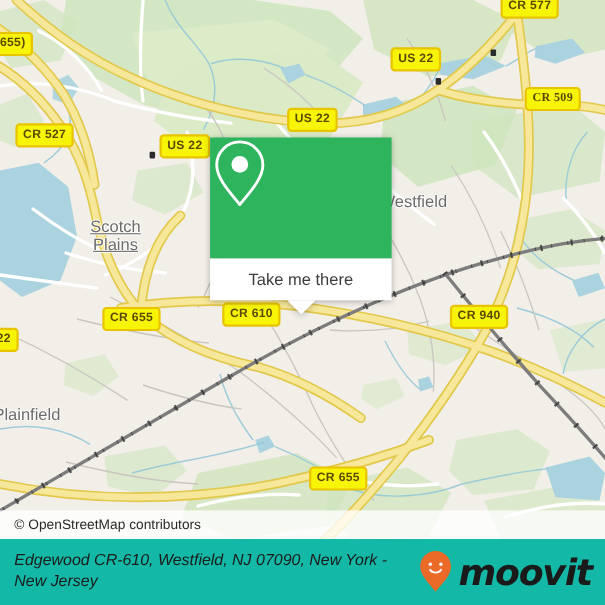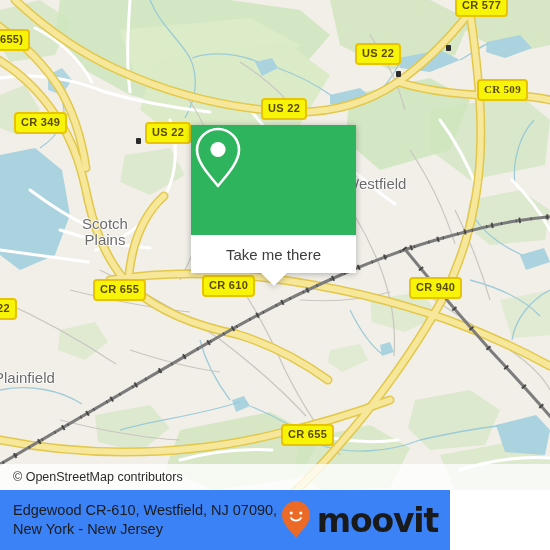--- a/index.html
+++ b/index.html
@@ -124,28 +124,29 @@
     font-size: 12.5px;
     padding-left: 13px;
     font-family: "Liberation Sans", sans-serif;
   }
 
   
   #footer {
     position: absolute;
     left: 0;
     top: 490px;
-    width: 450px;
+    width: 550px;
     height: 60px;
-    background: #3b82f6;
+    background: #14b8a6;
     display: flex;
     align-items: center;
     justify-content: space-between;
     box-sizing: border-box;
     padding: 0 12px 0 13px;
+    font-style: italic;
   }
   #footer-title {
     color: #1b1b1b;
     font-size: 14.5px;
     line-height: 19px;
     font-family: "Liberation Sans", sans-serif;
     max-width: 400px;
   }
   #brand {
     display: flex;
@@ -325,26 +326,26 @@
 
         <g fill="#2b2b2b">
           <rect x="136" y="138" width="5" height="6" rx="1"></rect>
           <rect x="396" y="71" width="5" height="6" rx="1"></rect>
           <rect x="446" y="45" width="5" height="6" rx="1"></rect>
         </g>
 
       </g>
     </svg>
 
-    <div class="place-label" style="left:72px; top:216px; width:66px;">Scotch<br>Plains</div>
+    <div class="place-label" style="left:72px; top:199px; width:66px;text-decoration:underline;">Scotch<br>Plains</div>
     <div class="place-label" style="left:345px; top:176px;">Westfield</div>
     <div class="place-label" style="left:-6px; top:370px;">Plainfield</div>
 
     <div class="shield" style="left:-7px;  top:29px;">655)</div>
-    <div class="shield" style="left:14px;  top:112px;">CR 349</div>
+    <div class="shield" style="left:14px;  top:112px;">CR 527</div>
     <div class="shield" style="left:145px; top:122px;">US 22</div>
     <div class="shield" style="left:261px; top:98px;">US 22</div>
     <div class="shield" style="left:355px; top:43px;">US 22</div>
     <div class="shield" style="left:455px; top:-5px;">CR 577</div>
     <div class="shield" style="left:477px; top:79px;font-family:Liberation Serif, serif;">CR 509</div>
     <div class="shield" style="left:-10px; top:298px;">22</div>
     <div class="shield" style="left:93px;  top:279px;">CR 655</div>
     <div class="shield" style="left:202px; top:275px;">CR 610</div>
     <div class="shield" style="left:409px; top:277px;">CR 940</div>
     <div class="shield" style="left:281px; top:424px;">CR 655</div>

